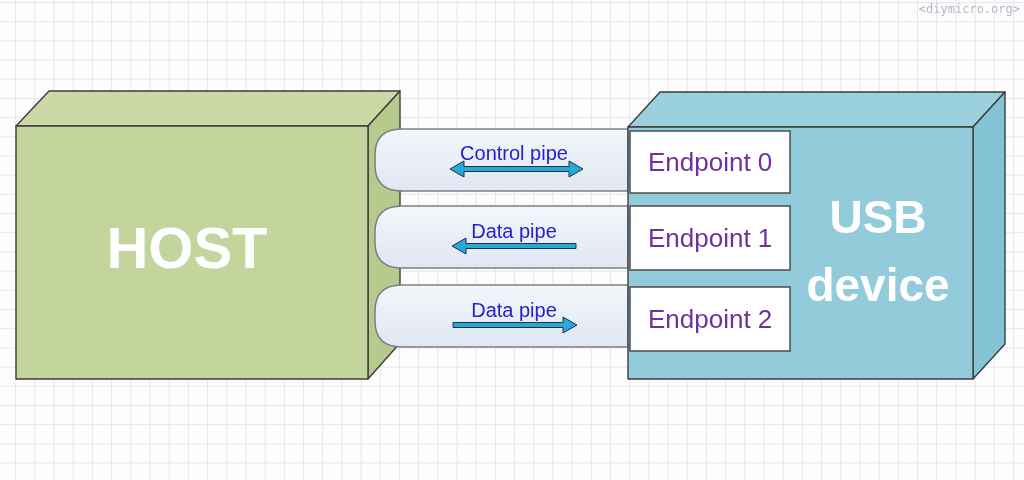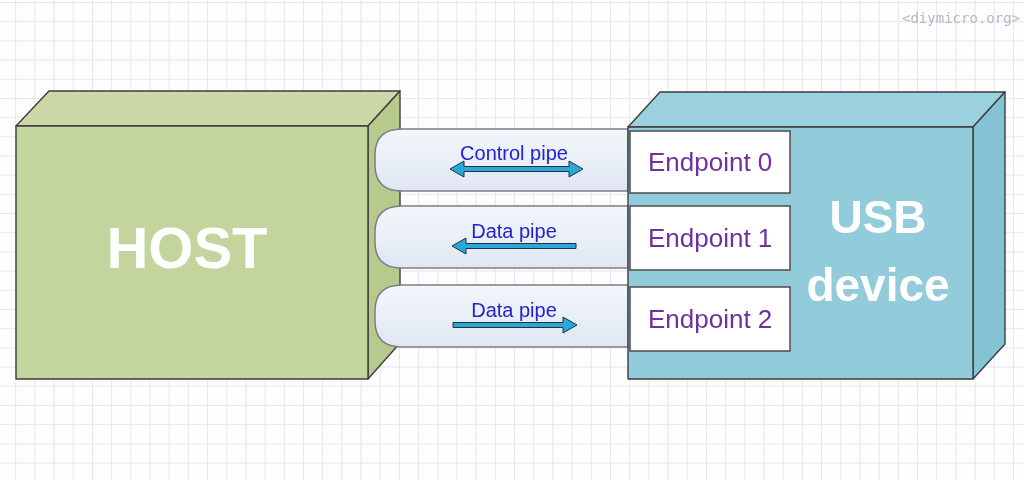--- a/index.html
+++ b/index.html
@@ -9,23 +9,23 @@
     overflow:hidden;
     background-color:#fdfdfe;
     background-image:
       linear-gradient(to right,#e4e4eb 1px,transparent 1px),
       linear-gradient(to bottom,#e4e4eb 1px,transparent 1px);
     background-size:19.2px 19.2px;
     background-position:-4px 2px;
     font-family:"Liberation Sans",sans-serif;
   }
   .watermark{
-    position:absolute;top:10px;right:4px;
+    position:absolute;top:2px;right:4px;
     font-family:"DejaVu Sans Mono",monospace;
-    font-size:14px;color:#b5b6c5;letter-spacing:0px;
+    font-size:12px;color:#b5b6c5;letter-spacing:0px;
   }
   svg{position:absolute;left:0;top:0;}
   .face{stroke:#3d3d3d;stroke-width:1.4;stroke-linejoin:round;}
   .host-front{fill:#c3d49c;}
   .host-top{fill:#cbd8a6;}
   .host-side{fill:#b7ca8e;}
   .dev-front{fill:#92cbda;}
   .dev-top{fill:#9bd0de;}
   .dev-side{fill:#83c3d3;}
   .pipe{fill:url(#pipeGrad);stroke:#7d7d87;stroke-width:1.5;}

